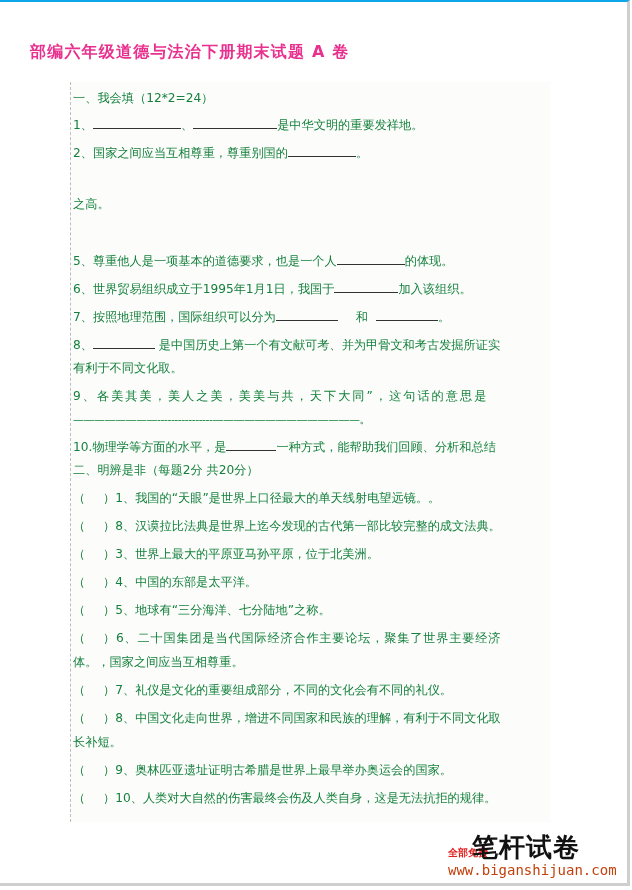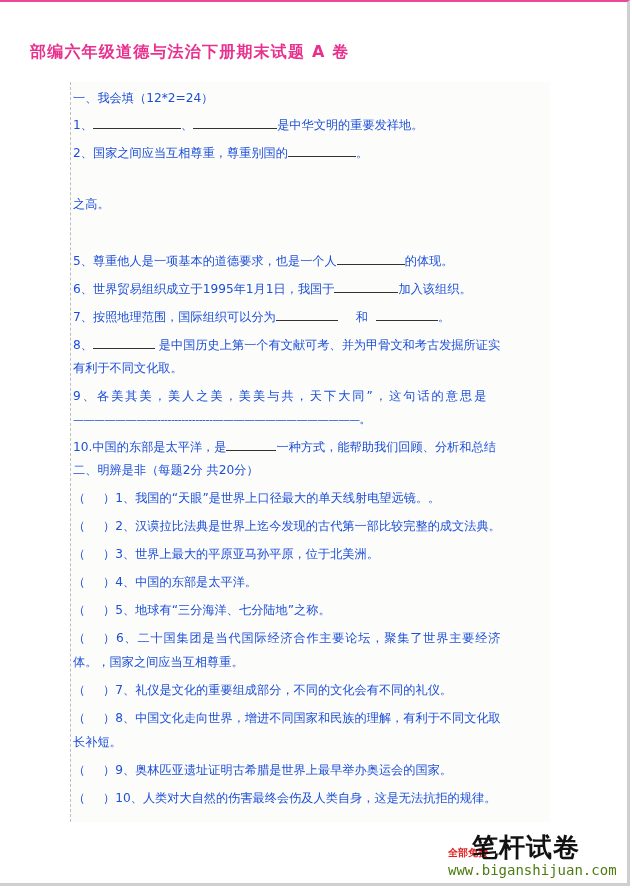--- a/index.html
+++ b/index.html
@@ -3,57 +3,57 @@
 <meta charset="utf-8">
 <style>
   html, body { margin: 0; padding: 0; }
   body {
     width: 632px; height: 890px; position: relative; overflow: hidden;
     background: #ffffff;
     font-family: "DejaVu Sans", "Liberation Sans", sans-serif;
   }
   .frame {
     position: absolute; left: 0; top: 0; width: 630px; height: 886px;
-    border-top: 2px solid #ec4899;
+    border-top: 2px solid #0ea5e9;
     border-right: 3px solid #cfcfcf;
     border-bottom: 3px solid #cfcfcf;
     box-sizing: border-box;
     background: #ffffff;
   }
   .title {
     position: absolute; left: 30px; top: 40px;
     color: #e8308f; font-weight: bold; font-size: 16px; letter-spacing: 1.2px;
     white-space: nowrap;
   }
   .content {
     position: absolute; left: 70px; top: 80px; width: 480px; height: 740px;
     background: #fcfdfb;
     border-left: 1px dashed #bdbdbd;
     padding-left: 2px;
     box-sizing: border-box;
   }
   .line {
-    position: absolute; left: 2px; font-size: 12.2px; color: #1d4ed8;
+    position: absolute; left: 2px; font-size: 12.2px; color: #15803d;
     white-space: nowrap; line-height: 16px;
   }
   .blank { display: inline-block; border-bottom: 1px solid #333; height: 12px; vertical-align: baseline; }
   .dash-long { letter-spacing: 0; }
   .paren { display: inline-block; width: 30px; }
   .wm {
     position: absolute; left: 448px; top: 828px; width: 170px; height: 50px;
   }
   .wm-big {
     position: absolute; left: 24px; top: 0; font-size: 26px; color: #111; letter-spacing: 1px;
     font-family: "DejaVu Sans", sans-serif; font-weight: bold;
   }
   .wm-small {
     position: absolute; left: 0; top: 16px; font-size: 10px; color: #e02020; font-weight: bold;
   }
   .wm-url {
-    position: absolute; left: 0; top: 32px; font-size: 14px; color: #4d7c0f;
+    position: absolute; left: 0; top: 32px; font-size: 14px; color: #c2410c;
     font-family: "DejaVu Sans Mono", "Liberation Mono", monospace;
   }
 </style>
 </head>
 <body>
 
 <div class="frame">
   <div class="title">部编六年级道德与法治下册期末试题 A 卷</div>
 
   <div class="content">
@@ -86,30 +86,30 @@
       <span>8、</span><span class="blank" style="width:62px"></span><span> 是中国历史上第一个有文献可考、并为甲骨文和考古发掘所证实</span>
     </div>
     <div class="line" style="top:278px">有利于不同文化取。</div>
 
     <div class="line" style="top:306px; letter-spacing:2px">
       <span>9、</span><span>各美其美，美人之美，美美与共，天下大同”，这句话的意思是</span>
     </div>
     <div class="line dash-long" style="top:330px; font-size:11px; letter-spacing:-0.5px">————————----------------——————————————。</div>
 
     <div class="line" style="top:356px">
-      <span>10.</span><span>中国的东部是太平洋，是</span><span class="blank" style="width:50px"></span><span>一种方式，能帮助我们回顾、分析和总结</span>
+      <span>10.</span><span>物理学等方面的水平，是</span><span class="blank" style="width:50px"></span><span>一种方式，能帮助我们回顾、分析和总结</span>
     </div>
 
     <div class="line" style="top:380px">二、明辨是非（每题2分 共20分）</div>
 
     <div class="line" style="top:408px">
       <span class="paren"><span>（</span></span><span>）</span><span>1、我国的“天眼”是世界上口径最大的单天线射电望远镜。。</span>
     </div>
     <div class="line" style="top:436px">
-      <span class="paren"><span>（</span></span><span>）</span><span>2、汉谟拉比法典是世界上迄今发现的古代第一部比较完整的成文法典。</span>
+      <span class="paren"><span>（</span></span><span>）</span><span>8、汉谟拉比法典是世界上迄今发现的古代第一部比较完整的成文法典。</span>
     </div>
     <div class="line" style="top:464px">
       <span class="paren"><span>（</span></span><span>）</span><span>3、世界上最大的平原亚马孙平原，位于北美洲。</span>
     </div>
     <div class="line" style="top:492px">
       <span class="paren"><span>（</span></span><span>）</span><span>4、中国的东部是太平洋。</span>
     </div>
     <div class="line" style="top:520px">
       <span class="paren"><span>（</span></span><span>）</span><span>5、地球有“三分海洋、七分陆地”之称。</span>
     </div>

